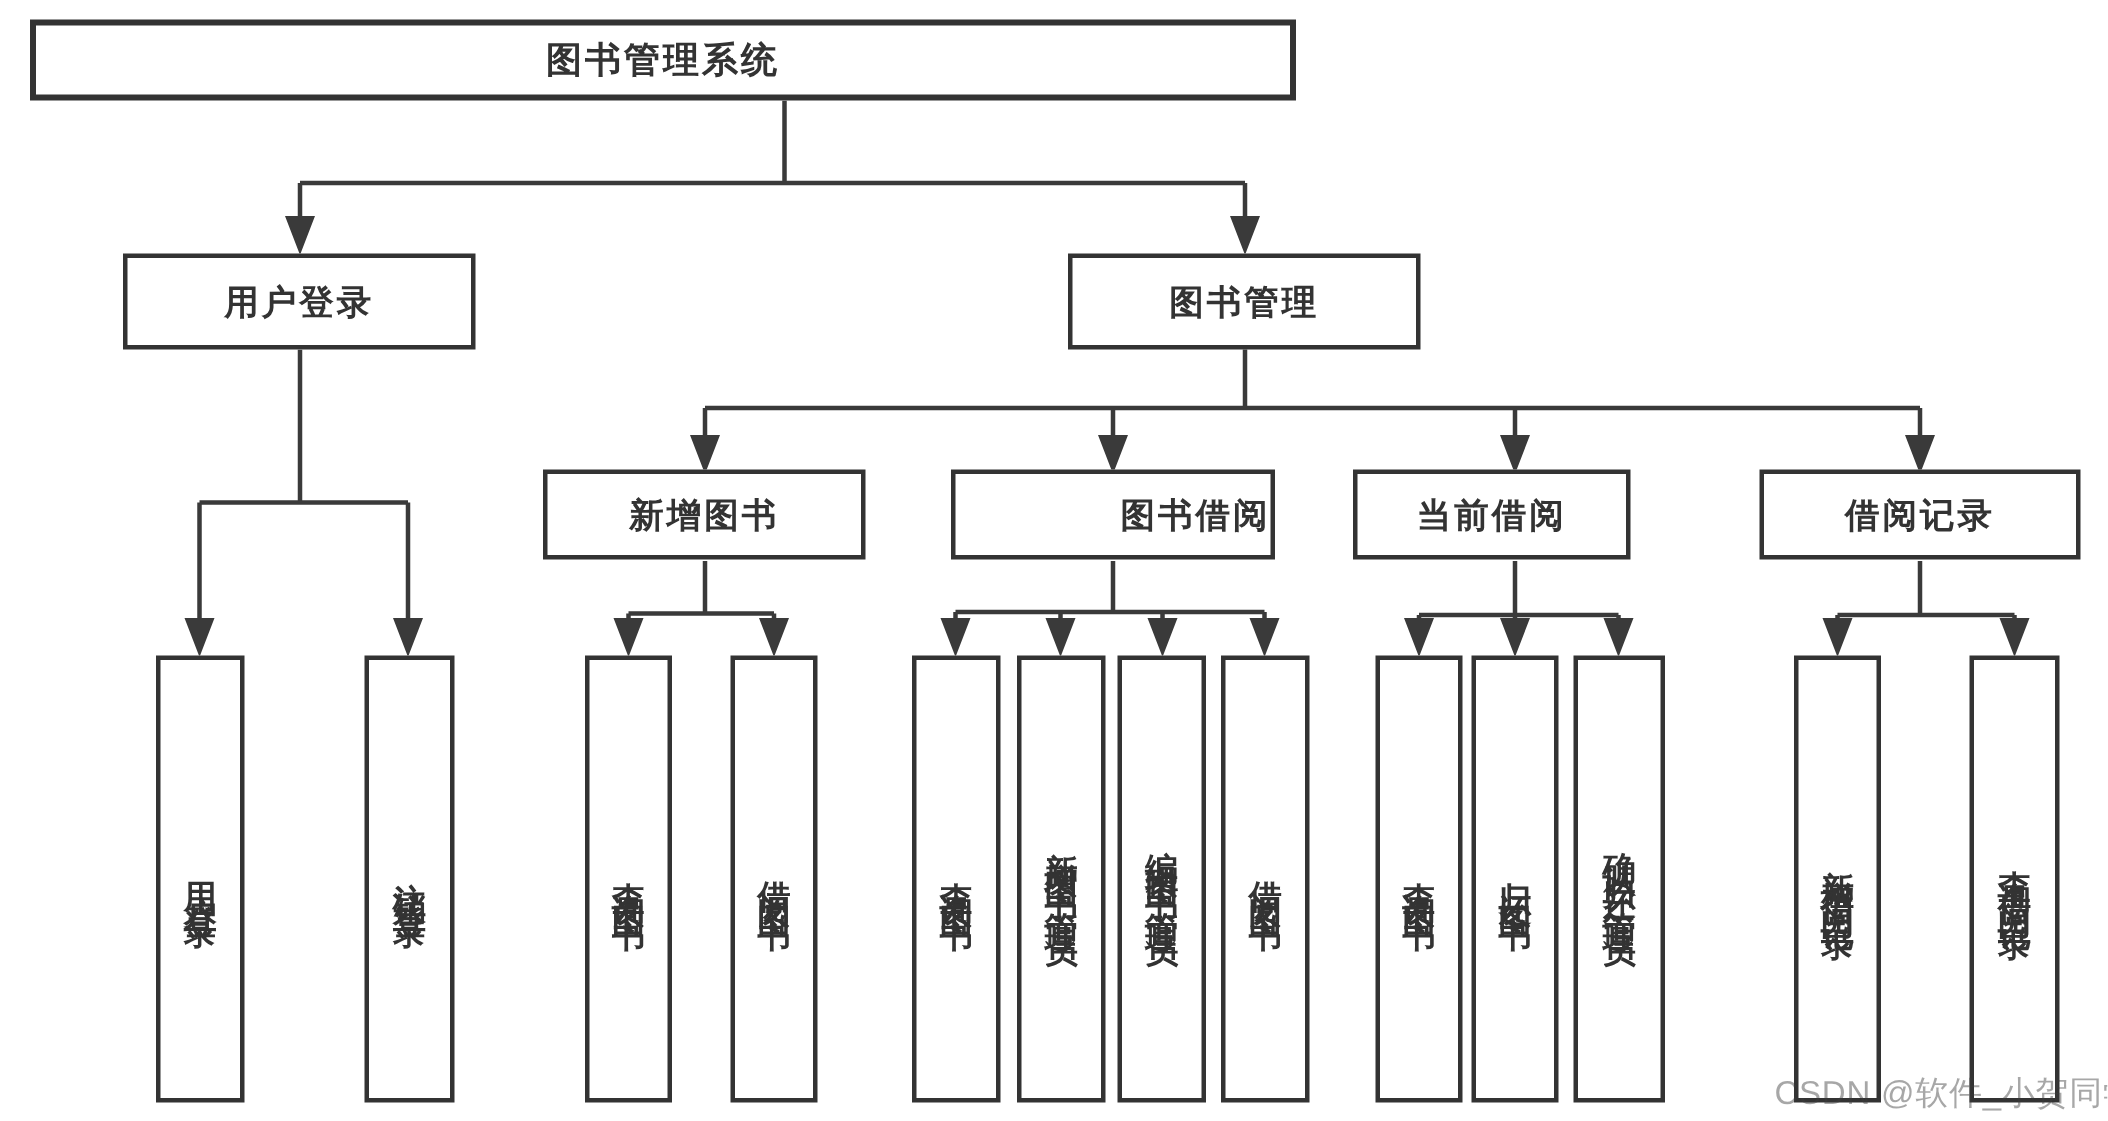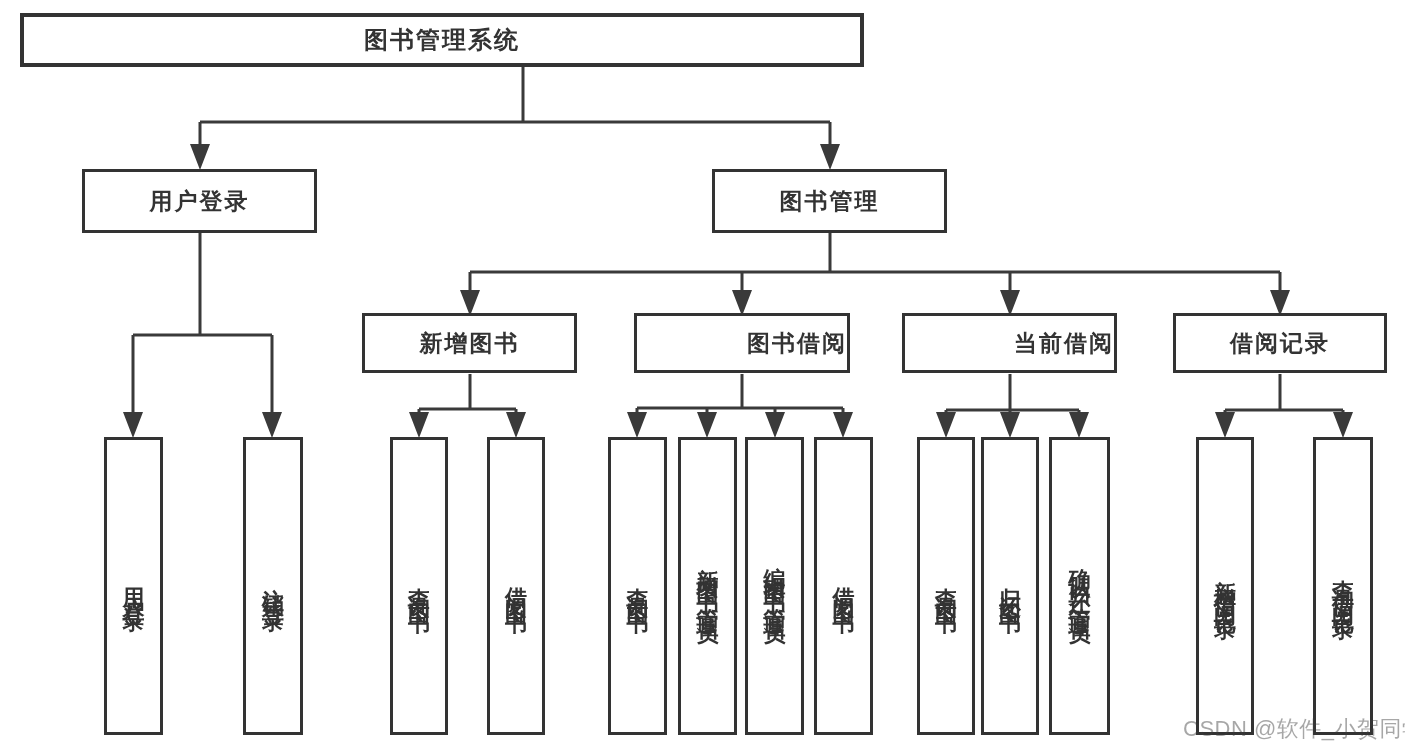--- a/index.html
+++ b/index.html
@@ -118,21 +118,21 @@
   <div class="node hbox" style="left:712px;top:169px;width:235px;height:64px;">
     <span class="lbl">图书管理</span>
   </div>
 
   <div class="node hbox" style="left:362px;top:313px;width:215px;height:60px;">
     <span class="lbl">新增图书</span>
   </div>
   <div class="node hbox" style="left:634px;top:313px;width:216px;height:60px;justify-content:flex-end;">
     <span class="lbl">图书借阅</span>
   </div>
-  <div class="node hbox" style="left:902px;top:313px;width:215px;height:60px;justify-content:flex-end;">
+  <div class="node hbox" style="left:902px;top:313px;width:185px;height:60px;">
     <span class="lbl">当前借阅</span>
   </div>
   <div class="node hbox" style="left:1173px;top:313px;width:214px;height:60px;">
     <span class="lbl">借阅记录</span>
   </div>
 
   <div class="node vbox" style="left:104px;top:437px;width:59px;height:298px;">
     <span class="lbl">用户登录</span>
   </div>
   <div class="node vbox" style="left:243px;top:437px;width:60px;height:298px;">

